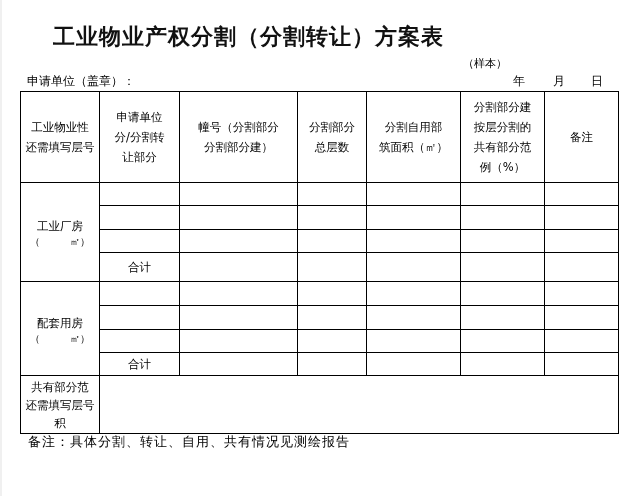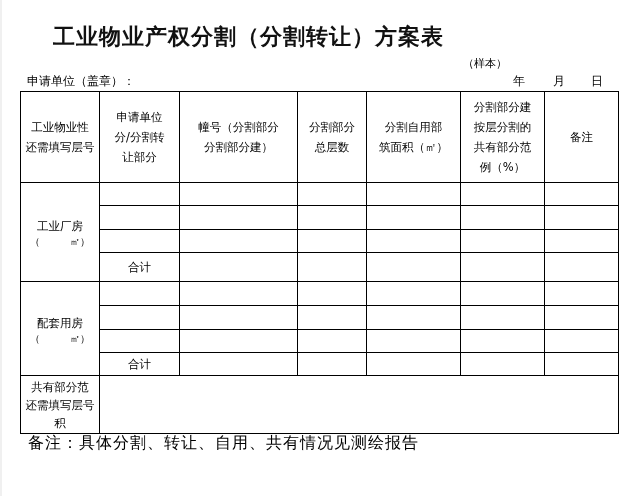--- a/index.html
+++ b/index.html
@@ -15,21 +15,21 @@
     }
     .subtitle { position: absolute; left: 0; width: 507px; top: 56px; text-align: right; font-size: 11px; }
     .applicant { position: absolute; left: 27px; top: 73px; font-size: 12px; }
     .date { position: absolute; top: 73px; font-size: 12px; }
     .table-wrap { position: absolute; left: 20px; top: 91px; }
     table { border-collapse: collapse; table-layout: fixed; }
     td {
       border: 1.5px solid #000; padding: 0; text-align: center; vertical-align: middle;
       font-size: 11.5px; line-height: 20px;
     }
-    .note { position: absolute; left: 28px; top: 433px; font-size: 16px; letter-spacing: 1px; }
+    .note { position: absolute; left: 28px; top: 433px; font-size: 13px; letter-spacing: 1px; }
   </style>
 </head>
 <body>
 
 <div class="edge"></div>
 
 <div class="title">工业物业产权分割（分割转让）方案表</div>
 <div class="subtitle">（样本）</div>
 <div class="applicant">申请单位（盖章）：</div>
 <div class="date" style="left:513px;">年</div>

